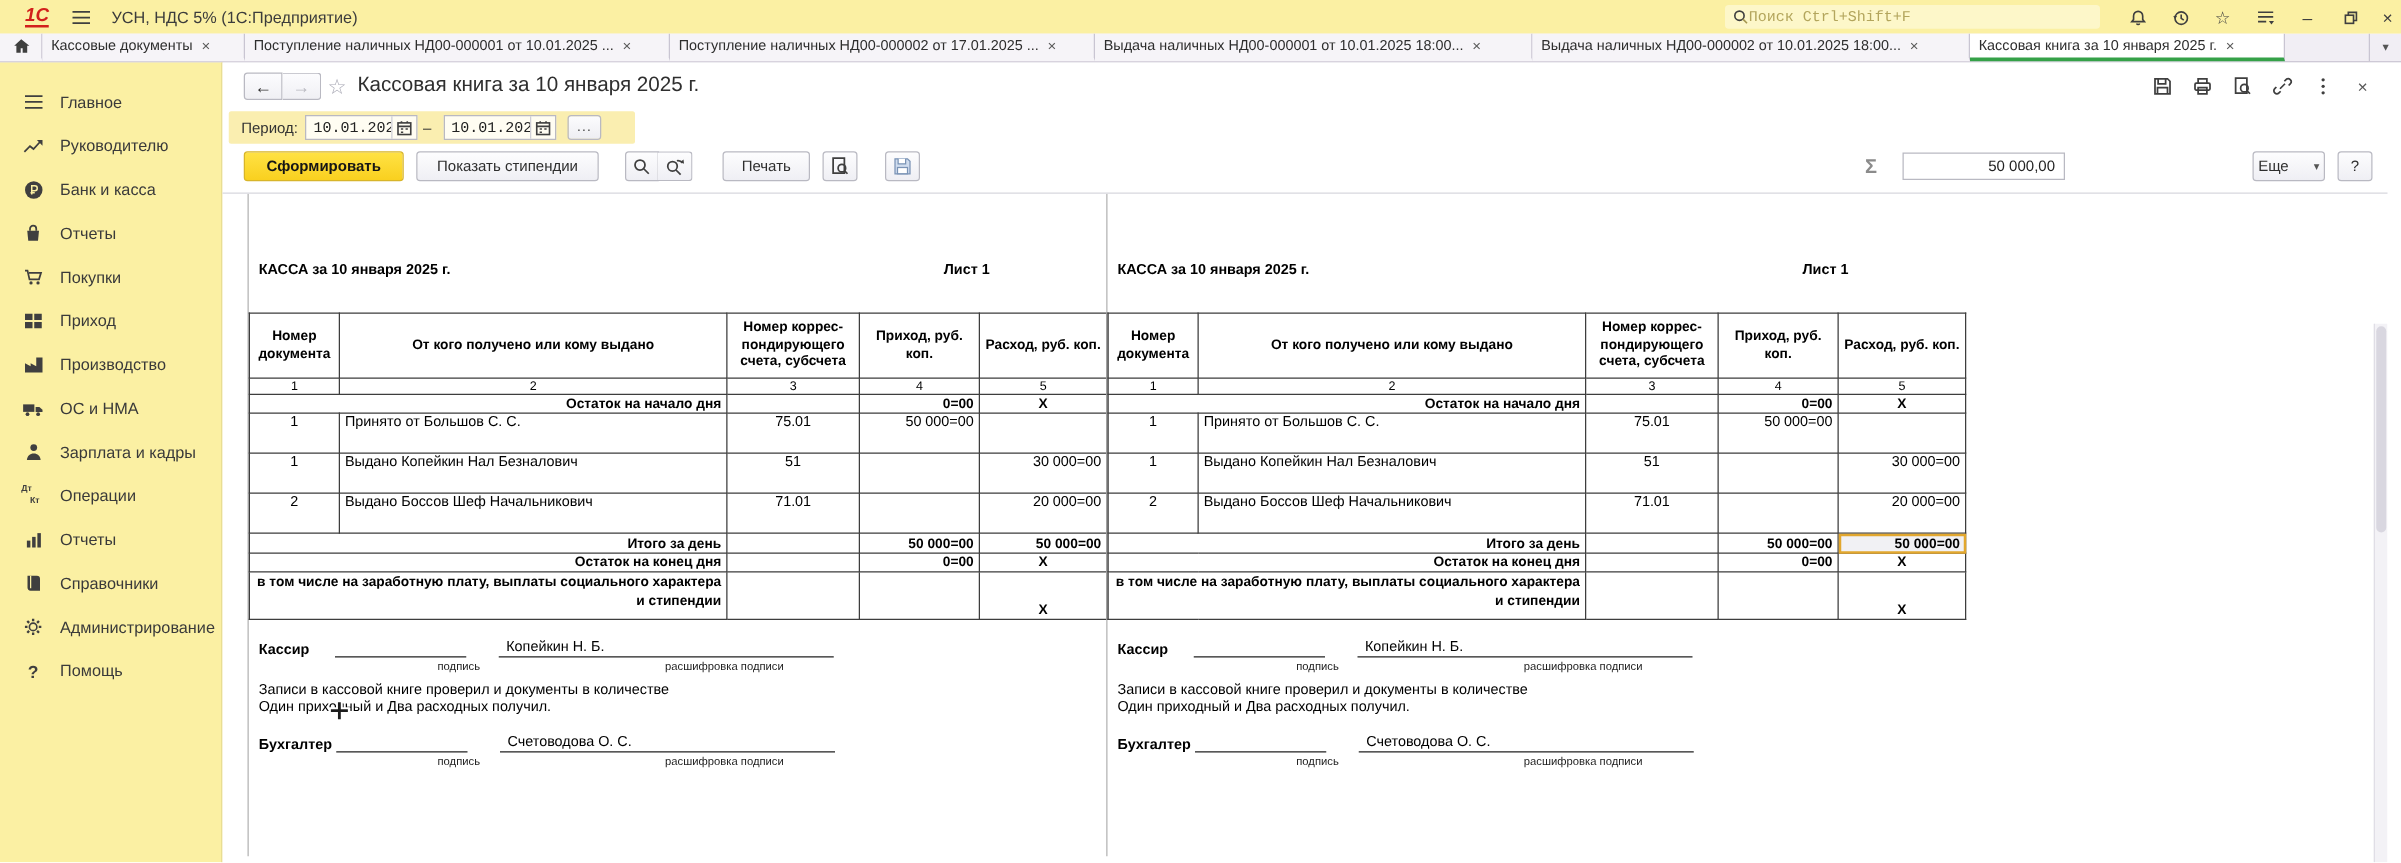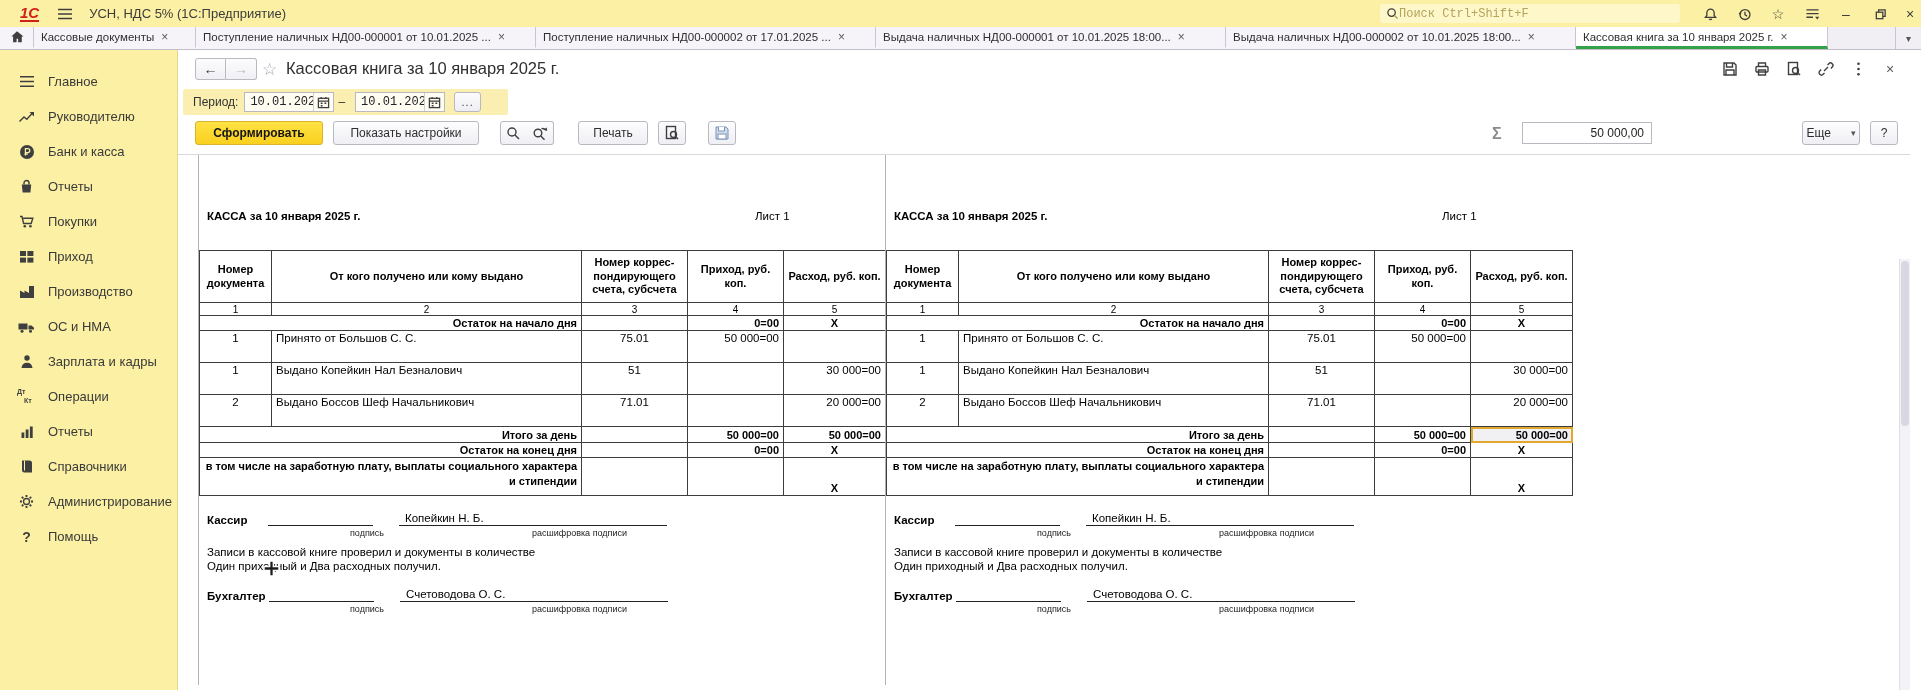--- a/index.html
+++ b/index.html
@@ -70,21 +70,21 @@
 .sum-input{position:absolute;left:1344px;top:1px;width:130px;height:22px;border:1px solid #b9b9c2;text-align:right;font-size:12px;color:#222;padding:0 7px;font-family:"Liberation Sans",sans-serif;outline:none}
 .btn-more{left:1624px;width:58px;gap:20px}
 .more-arrow{font-size:9px;color:#555}
 .btn-help{left:1692px;width:28px;padding:0}
 
 
 .report{position:absolute;left:0;top:104px;width:1732px;height:536px;border-top:1px solid #d8d8de;overflow:hidden}
 .half{position:absolute;top:0;left:20px;width:687px;height:530px;border-left:1px solid #b3b3b3}
 .half-right{left:707px}
 .sheet-title{position:absolute;left:8px;top:55px;font-size:11.5px;font-weight:bold;color:#000}
-.sheet-no{position:absolute;left:556px;top:55px;font-size:11.5px;font-weight:normal;color:#000}
+.sheet-no{position:absolute;left:556px;top:55px;font-size:11.5px;font-weight:bold;color:#000}
 .cb-table{position:absolute;left:0;top:95px;width:687px;border-collapse:collapse;table-layout:fixed;font-size:11px;color:#000}
 .cb-table td{border:1px solid #3d3d3d;padding:1px 4px;overflow:hidden}
 .hdr td{text-align:center;font-weight:bold;height:52px;vertical-align:middle;line-height:1.25;padding:1px 2px}
 .nums td{text-align:center;height:13px;font-size:10px;padding:0}
 .lblrow td{height:14px}
 .lbl{font-weight:bold;text-align:right}
 .vr{text-align:right;font-weight:bold}
 .vc{text-align:center;font-weight:bold}
 .data td{height:32px;vertical-align:top;font-size:11.5px}
 .tc{text-align:center}
@@ -397,21 +397,21 @@
               <path class="ic" stroke="#555" d="M1.5 5.5h11M4.5 2.5V1M9.5 2.5V1"></path>
               <path class="icf" fill="#555" d="M4 7h2v1.5H4zM8 7h2v1.5H8zM4 9.8h2v1.5H4z"></path>
             </svg>
           </span>
       </div>
       <span class="dots-btn">...</span>
     </div>
 
     <div class="toolbar">
       <div class="btn btn-generate">Сформировать</div>
-      <div class="btn btn-settings">Показать настройки</div>
+      <div class="btn btn-settings">Показать стипендии</div>
       <div class="btn btn-find">
           <svg width="15" height="15" viewBox="0 0 15 15">
             <circle class="ic" stroke="#33628f" cx="6" cy="6" r="4"></circle>
             <path class="ic" stroke="#33628f" d="m9 9 4 4" stroke-width="1.7"></path>
           </svg>
         </div>
       <div class="btn btn-find2">
           <svg width="16" height="15" viewBox="0 0 16 15">
             <circle class="ic" stroke="#33628f" cx="6" cy="7" r="3.8"></circle>
             <path class="ic" stroke="#33628f" d="m8.8 10 3.7 3.7" stroke-width="1.7"></path>

